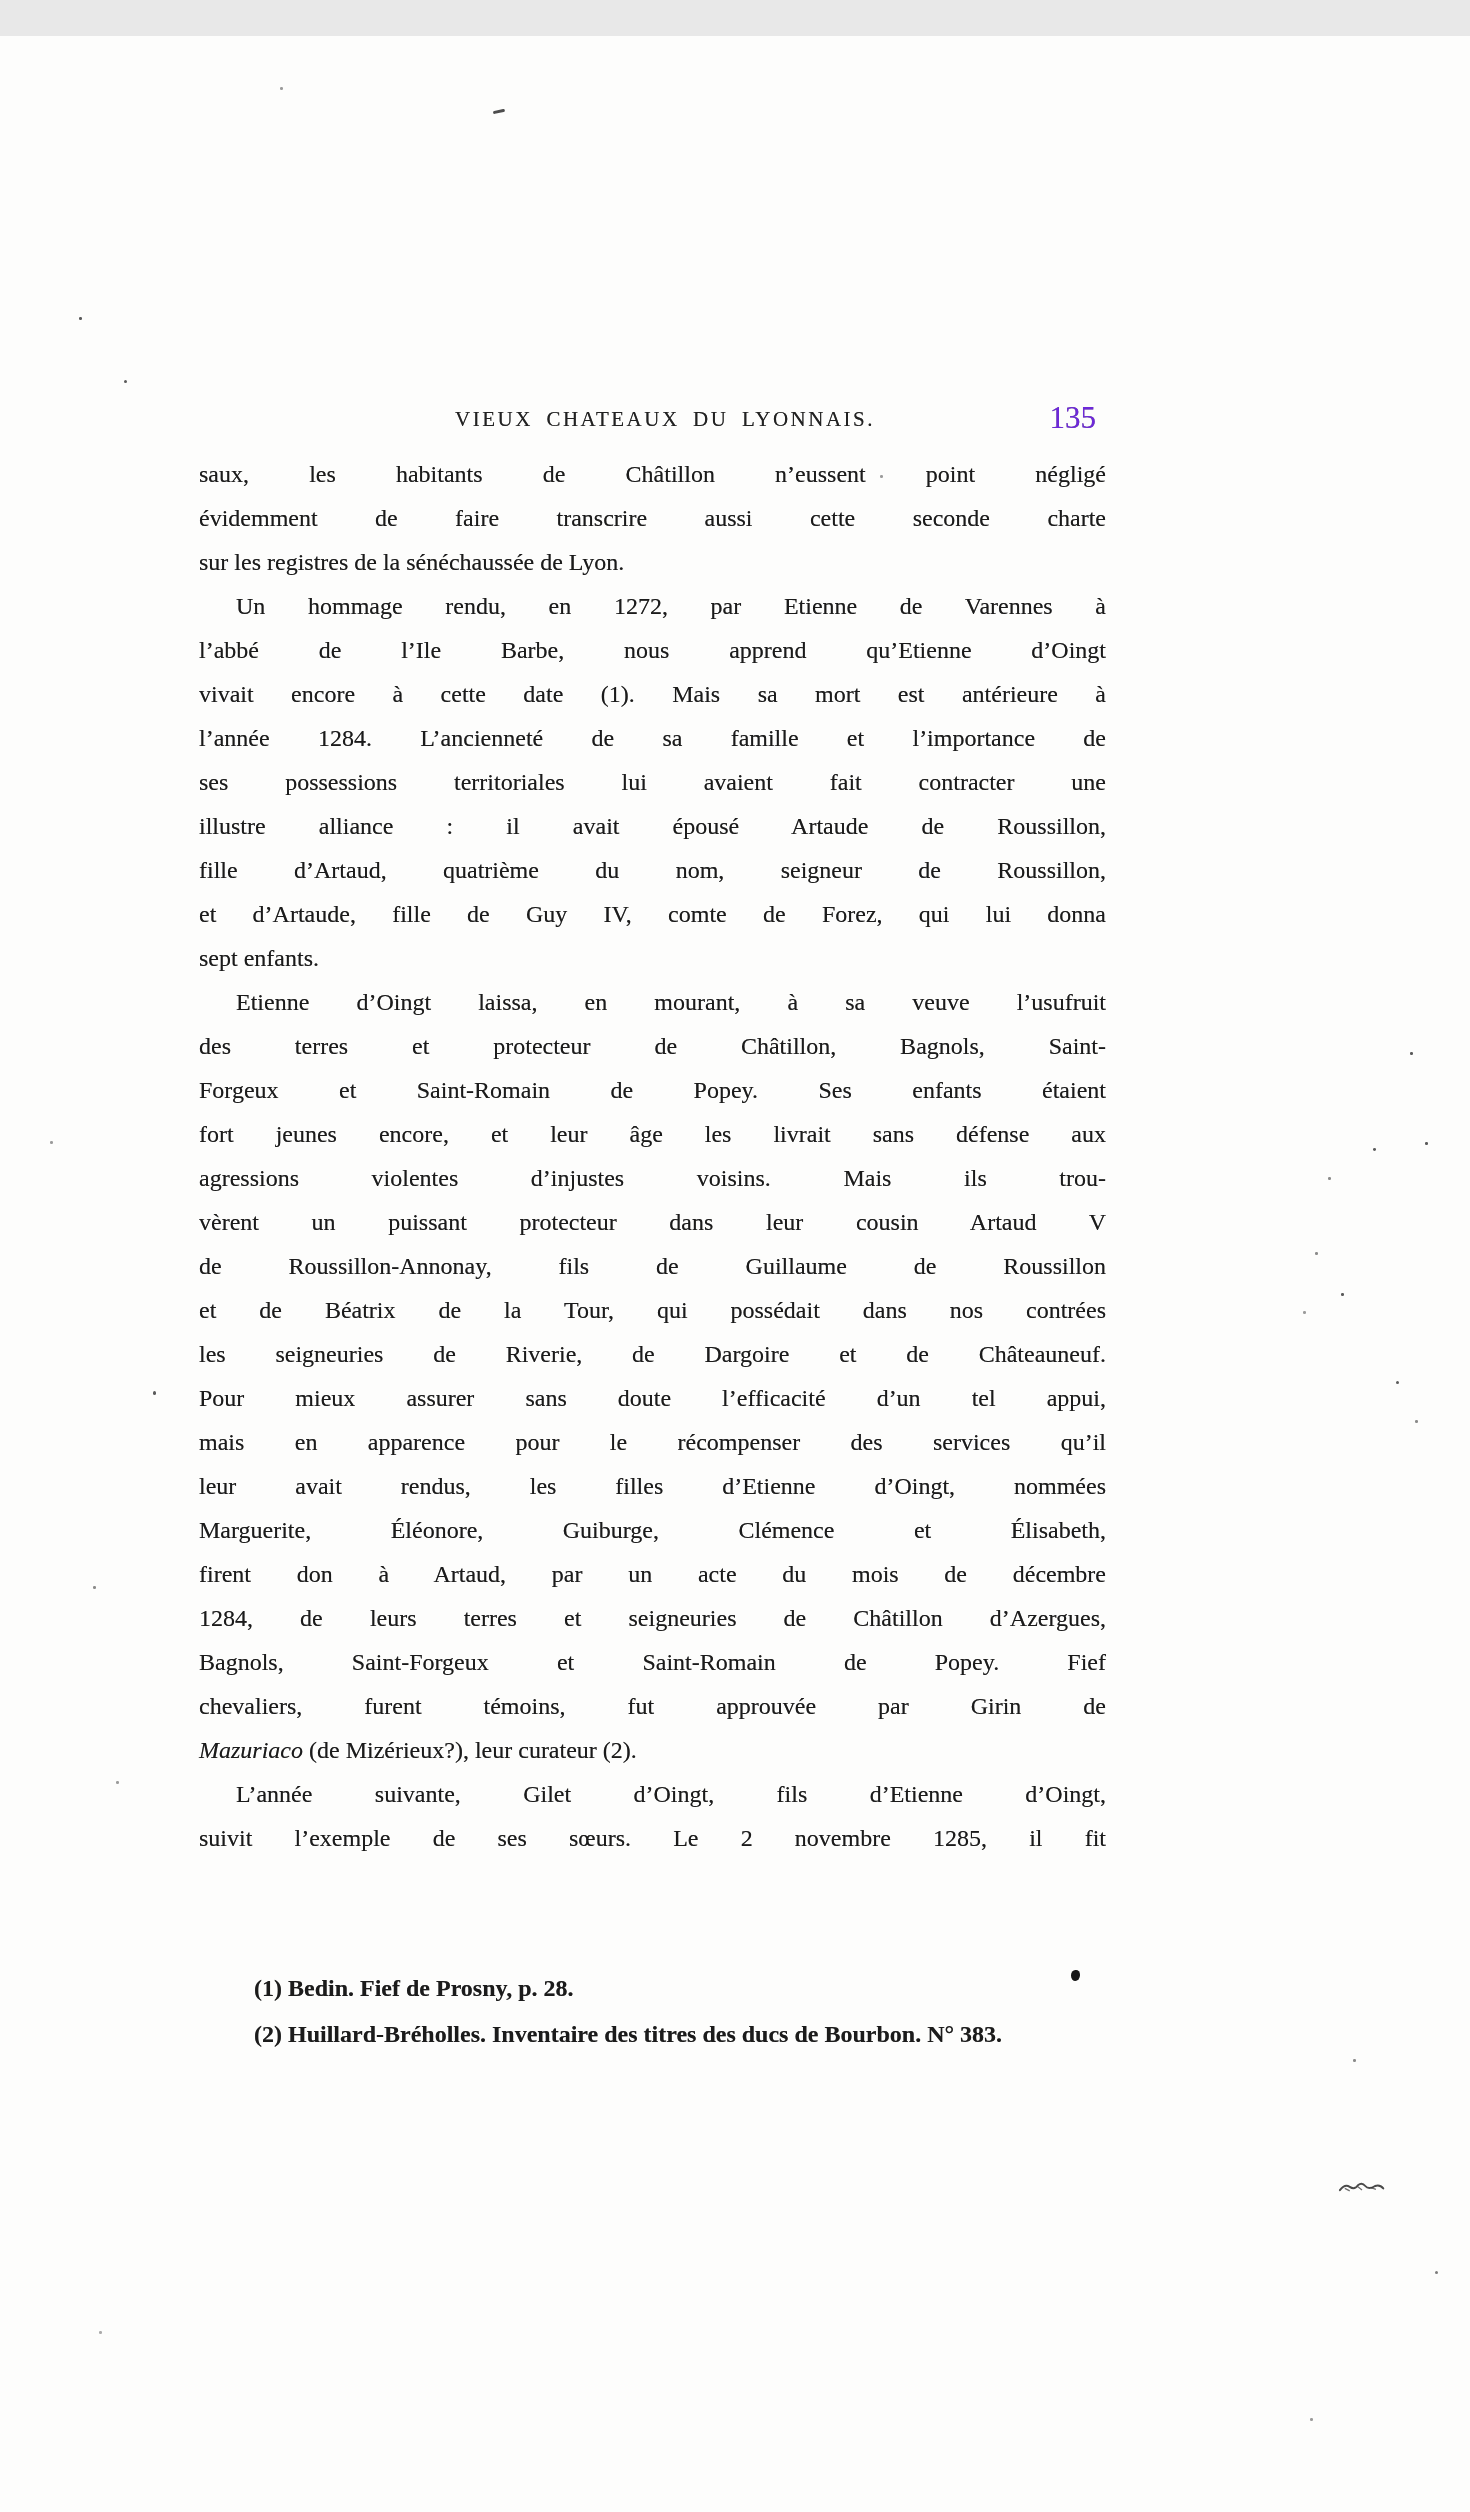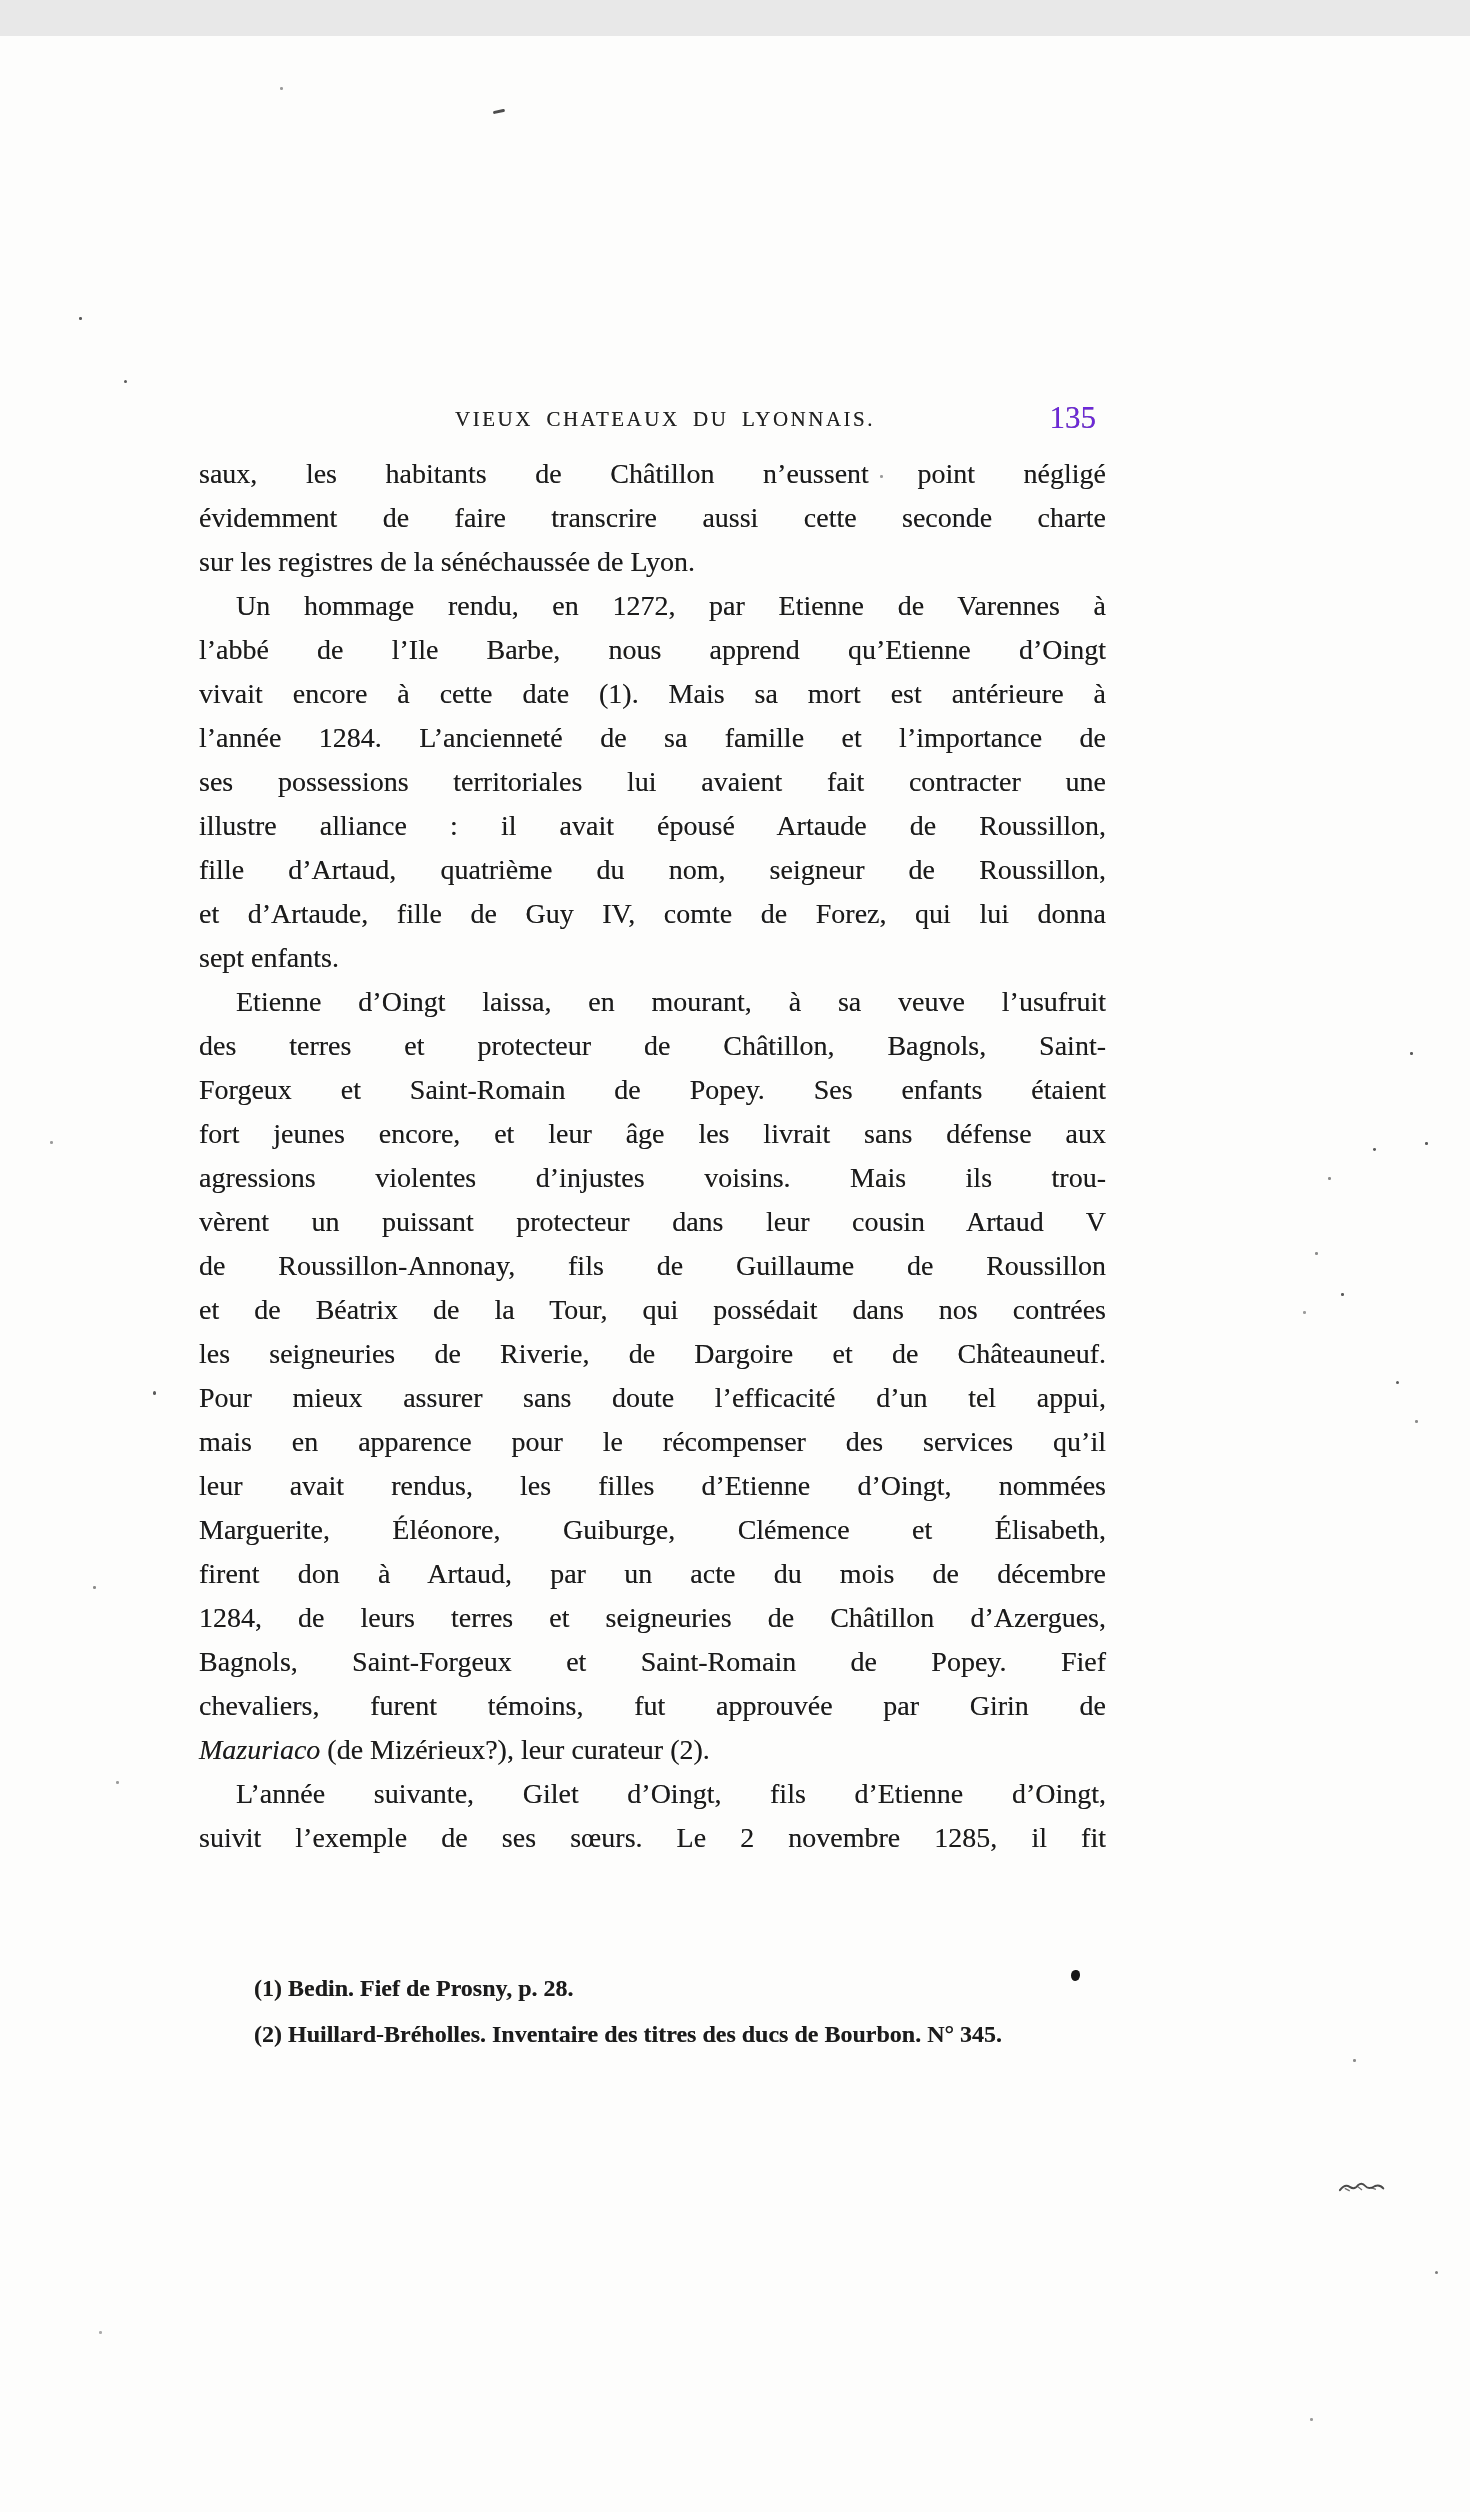--- a/index.html
+++ b/index.html
@@ -19,21 +19,21 @@
     color:#222; padding-left:25px;
     text-shadow:0 0 0.4px rgba(20,20,20,.55);
   }
   .page-number {
     position:absolute; right:10px; top:-6.6px;
     font-size:31px; color:#6d28d9;
     text-shadow:0 0 0.4px rgba(20,20,20,.5);
   }
   .body-text {
     position:absolute; left:199px; top:416px; width:907px;
-    font-size:28px; line-height:44px;
+    font-size:24px; line-height:44px;
     text-shadow:0 0 0.5px rgba(25,25,25,.55);
   }
   .para { margin:0; }
   .line {
     text-align:justify; text-align-last:justify;
     white-space:nowrap; height:44px;
   }
   .line.no-justify { text-align:left; text-align-last:left; white-space:normal; }
   .line.indent { text-indent:37px; }
   .italic { font-style:italic; }
@@ -101,21 +101,21 @@
 
     <div class="para">
       <div class="line indent">L’année suivante, Gilet d’Oingt, fils d’Etienne d’Oingt,</div>
       <div class="line">suivit l’exemple de ses sœurs. Le 2 novembre 1285, il fit</div>
     </div>
 
   </div>
 
   <div class="footnotes">
     <div class="footnote">(1) Bedin. Fief de Prosny, p. 28.</div>
-    <div class="footnote">(2) Huillard-Bréholles. Inventaire des titres des ducs de Bourbon. N° 345.</div>
+    <div class="footnote">(2) Huillard-Bréholles. Inventaire des titres des ducs de Bourbon. N° 383.</div>
   </div>
 
   <div class="dash" style="left:493px;top:74px;width:11.6px;height:3.3px;transform:rotate(-12deg);"></div>
   <div class="blob" style="left:1071px;top:1934px;width:9px;height:10.8px;"></div>
   <svg class="smudge" style="left:1338px;top:2141px;" width="48" height="18" viewBox="0 0 58 22">
     <path d="M2 16 q6 -8 12 -4 t10 -2 q5 -4 9 1 t12 0 q6 -2 10 3" fill="none" stroke="#2a2a2a" stroke-width="2.4" stroke-linecap="round" opacity="0.85"></path>
     <path d="M8 14 l6 3 M24 12 l5 4 M40 13 l6 2" stroke="#333" stroke-width="1.6" opacity="0.7"></path>
   </svg>
   <div class="speck" style="left:124px;top:344px;width:3.3px;height:3.3px;"></div>
   <div class="speck" style="left:79px;top:281px;width:2.5px;height:2.5px;"></div>

